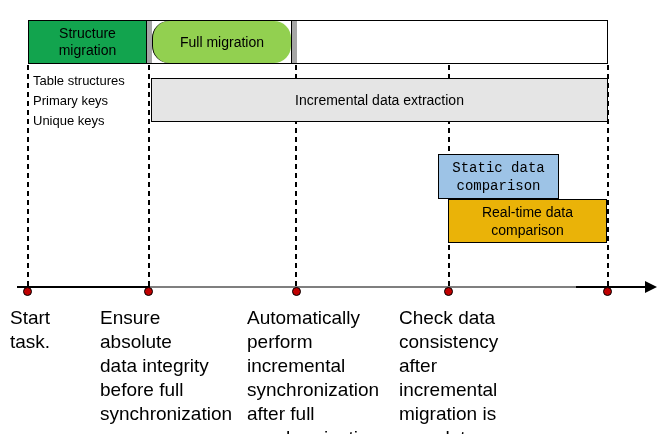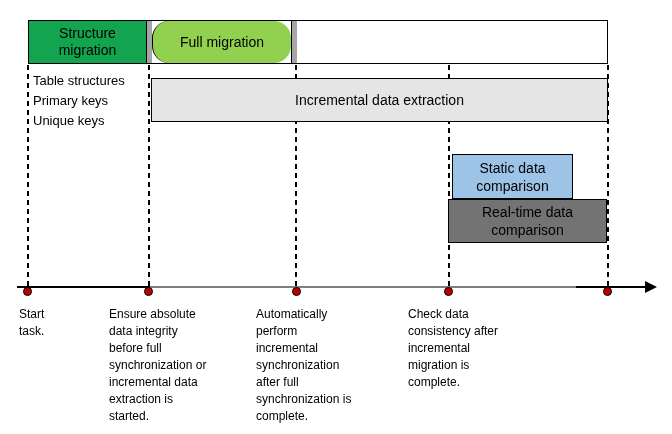--- a/index.html
+++ b/index.html
@@ -36,40 +36,40 @@
     border:1.5px solid #000;box-sizing:border-box;
     display:flex;align-items:center;justify-content:center;
     font-size:14px;text-align:center;
   }
   
   .cmpbox{
     position:absolute;border:1.2px solid #000;box-sizing:border-box;z-index:2;
     display:flex;align-items:center;justify-content:center;text-align:center;
     font-size:14px;line-height:18px;white-space:pre-line;
   }
-  .cmp-static{left:452px;top:154px;width:121px;height:45px;}
+  .cmp-static{left:438px;top:154px;width:121px;height:45px;font-family:Liberation Mono, monospace;}
   .cmp-realtime{left:448px;top:199px;width:159px;height:44px;}
   
   .axis-seg{position:absolute;top:286px;height:2px;z-index:3;}
   .seg1{left:17px;width:133px;background:#000;}
   .seg2{left:150px;width:426px;background:#7f7f7f;}
   .seg3{left:576px;width:70px;background:#000;}
   .arrowhead{
     position:absolute;left:645px;top:281px;width:0;height:0;z-index:3;
     border-top:6px solid transparent;border-bottom:6px solid transparent;
     border-left:12px solid #000;
   }
   .dot{
     position:absolute;top:287px;width:7px;height:7px;border-radius:50%;
     border:1.5px solid #000;z-index:4;
   }
   
   .mlabel{
-    position:absolute;top:306px;font-size:12px;line-height:17px;
-    white-space:pre-line;z-index:2;margin-left:9px;
+    position:absolute;top:306px;font-size:19px;line-height:24px;
+    white-space:pre-line;z-index:2;
   }
   .m0{left:10px;width:80px;}
   .m1{left:100px;width:130px;}
   .m2{left:247px;width:130px;}
   .m3{left:399px;width:130px;}
   .m4{left:579px;width:70px;}
 </style>
 </head>
 <body>
 
@@ -90,21 +90,21 @@
   </div>
 
   <div class="keylist">Table structures
 Primary keys
 Unique keys</div>
 
   <div class="extraction" style="background-color: #e5e5e5;">Incremental data extraction</div>
 
   <div class="cmpbox cmp-static" style="background-color: rgb(157, 195, 230);">Static data
 comparison</div>
-  <div class="cmpbox cmp-realtime" style="background-color: #737373;">Real-time data
+  <div class="cmpbox cmp-realtime" style="background-color: #eab308;">Real-time data
 comparison</div>
 
   <div class="axis-seg seg1"></div>
   <div class="axis-seg seg2"></div>
   <div class="axis-seg seg3"></div>
   <div class="arrowhead"></div>
 
   <div class="dot" style="left: 23px; background-color: rgb(192, 0, 0);"></div>
   <div class="dot" style="left: 144px; background-color: rgb(192, 0, 0);"></div>
   <div class="dot" style="left: 292px; background-color: rgb(192, 0, 0);"></div>

